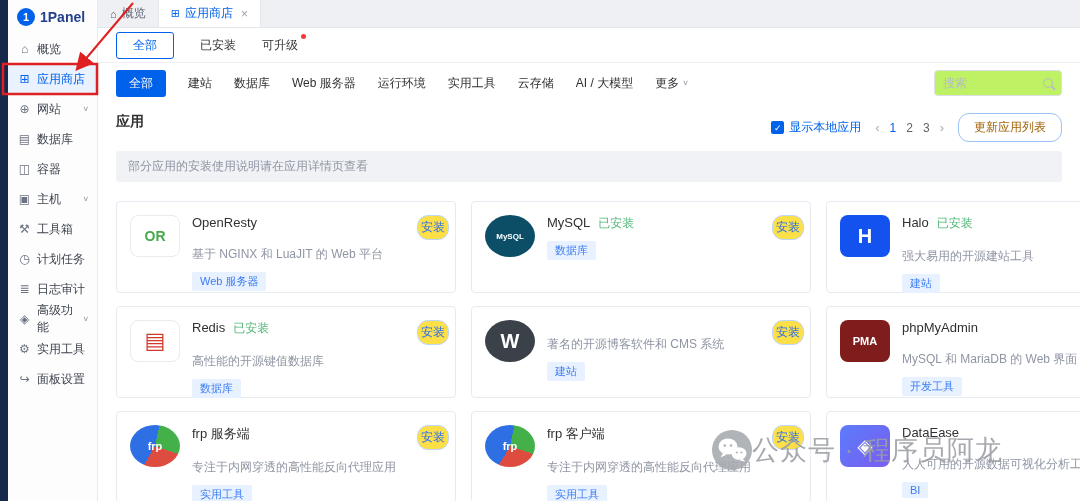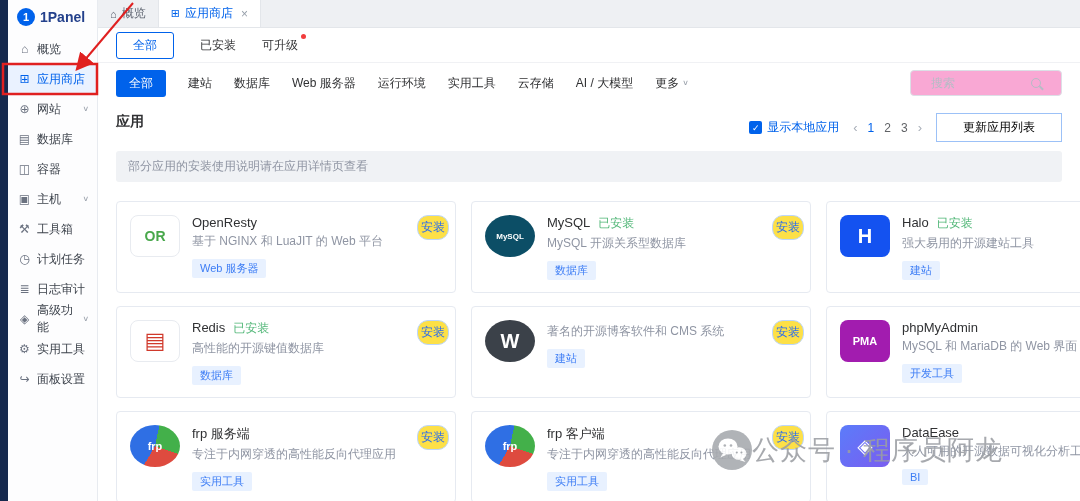--- a/index.html
+++ b/index.html
@@ -23,45 +23,45 @@
 .tt-icon{font-size:11px}
 .tt-close{color:#98a0ab;font-size:12px;margin-left:3px;cursor:pointer}
 .store-tabs{height:35px;display:flex;align-items:center;gap:26px;padding:0 18px;border-bottom:1px solid #f0f1f4;flex:none}
 .store-tab{color:#303133;cursor:pointer;position:relative;padding:4px 0}
 .store-tab.boxed{border:1px solid #0062eb;color:#0062eb;padding:4px 16px;border-radius:3px;background:#fff}
 .red-dot{position:absolute;top:1px;right:-8px;width:5px;height:5px;border-radius:50%;background:#f23c3c}
 .cat-row{height:40px;display:flex;align-items:center;gap:22px;padding:0 18px;flex:none}
 .cat-pill{background:#0062eb;color:#fff;padding:5px 13px;border-radius:3px;border:none;font-size:12px;cursor:pointer;font-family:inherit}
 .cat-item{color:#303133;cursor:pointer}
 .cat-more{display:flex;align-items:center;gap:3px}
-.search-box{margin-left:auto;width:152px;height:26px;border:1px solid #dcdfe6;border-radius:4px;display:flex;align-items:center;padding:0 20px;gap:6px;background:#f9a8d4}
+.search-box{margin-left:auto;width:128px;height:26px;border:1px solid #dcdfe6;border-radius:4px;display:flex;align-items:center;padding:0 8px;gap:6px;background:#bef264}
 .search-box input{border:none;outline:none;flex:1;min-width:0;font-size:12px;color:#303133;background:transparent;font-family:inherit}
 .search-box input::placeholder{color:#b6bcc6}
 .mag{width:10px;height:10px;border:1.5px solid #b6bcc6;border-radius:50%;position:relative;flex:none}
 .mag::after{content:"";position:absolute;width:5px;height:1.5px;background:#b6bcc6;transform:rotate(45deg);right:-4px;bottom:-1px}
 .section-head{display:flex;align-items:flex-start;padding:10px 18px 0;flex:none}
 .section-title{font-size:14px;font-weight:bold;color:#303133}
 .head-right{margin-left:auto;display:flex;align-items:center;gap:14px}
 .local-check{display:flex;align-items:center;gap:5px;color:#0062eb;cursor:pointer}
 .checkbox{width:13px;height:13px;background:#0062eb;border-radius:2px;color:#fff;font-size:9px;display:flex;align-items:center;justify-content:center;flex:none}
 .pager{display:flex;align-items:center;gap:10px;color:#606266}
 .pg{cursor:pointer}
 .pg.active{color:#0062eb}
 .pg-arrow{color:#a8aeb8;font-size:13px;cursor:pointer}
-.update-btn{border:1px solid #9cc1f7;color:#000000;background:#fff;border-radius:0;padding:5px 26px;font-size:12px;cursor:pointer;font-family:inherit}
+.update-btn{border:1px solid #9cc1f7;color:#a16207;background:#fff;border-radius:11px;padding:5px 15px;font-size:12px;cursor:pointer;font-family:inherit}
 .notice{margin:9px 18px 8px;background:#f0f2f5;color:#8f95a3;padding:7px 12px;border-radius:3px;flex:none}
 .grid{margin:11px 18px 0;display:grid;grid-template-columns:repeat(3,1fr);gap:13px 15px}
 .card{position:relative;height:92px;border:1px solid #e6eaf1;border-radius:4px;background:#fff;padding:13px;display:flex;gap:12px;cursor:pointer}
 .app-icon{width:50px;height:42px;border-radius:8px;flex:none;display:flex;align-items:center;justify-content:center;font-weight:bold;font-size:14px;overflow:hidden}
 .app-icon.round{border-radius:50%}
 .app-body{min-width:0;flex:1}
 .title-row{display:flex;gap:8px}
 .app-name{font-size:13px;color:#303133}
 .installed-badge{color:#52b778;font-size:12px}
-.app-desc{margin-top:3px;color:#8f95a3;font-size:12px;white-space:nowrap;overflow:hidden;text-overflow:ellipsis;padding-right:46px}
+.app-desc{margin-top:16px;color:#8f95a3;font-size:12px;white-space:nowrap;overflow:hidden;text-overflow:ellipsis;padding-right:46px}
 .app-tag{display:inline-block;margin-top:9px;background:#e8f1ff;color:#3d7df5;font-size:11px;padding:2px 8px;border-radius:2px;cursor:pointer}
 .app-tag:empty{display:none}
 .install-btn{position:absolute;top:13px;right:6px;background:#fde047;border:1px solid #bcd6fd;color:#2a6cf0;border-radius:11px;padding:3px 3px;font-size:12px;cursor:pointer;font-family:inherit}
 .annotation{position:absolute;inset:0;width:1080px;height:501px;pointer-events:none;z-index:30}
 .watermark{position:absolute;left:712px;top:430px;display:flex;align-items:center;z-index:20;opacity:.88;pointer-events:none}
 .wm-icon{width:40px;height:40px;flex:none}
 .wm-text{font-size:27px;color:#9b9ea3;font-weight:500;letter-spacing:1px}
 </style>
 </head>
 <body>
@@ -195,21 +195,20 @@
         <button class="install-btn">安装</button>
       </div>
 
       <div class="card">
         <div class="app-icon round" style="background:#0c4e66;color:#fff;font-size:8px">MySQL</div>
         <div class="app-body">
           <div class="title-row">
               <span class="app-name">MySQL</span>
               <span class="installed-badge">已安装</span>
             </div>
-          <div class="app-desc">MySQL 开源关系型数据库</div>
           <span class="app-tag">数据库</span>
         </div>
         <button class="install-btn">安装</button>
       </div>
 
       <div class="card">
         <div class="app-icon" style="background:#1452f0;color:#fff;font-size:20px">H</div>
         <div class="app-body">
           <div class="title-row">
               <span class="app-name">Halo</span>
@@ -237,21 +236,21 @@
       <div class="card">
         <div class="app-icon round" style="background:#3b4149;color:#fff;font-size:20px">W</div>
         <div class="app-body">
           <div class="app-desc">著名的开源博客软件和 CMS 系统</div>
           <span class="app-tag">建站</span>
         </div>
         <button class="install-btn">安装</button>
       </div>
 
       <div class="card">
-        <div class="app-icon" style="background:#a21caf;color:#fff;font-size:11px">PMA</div>
+        <div class="app-icon" style="background:#7f1d1d;color:#fff;font-size:11px">PMA</div>
         <div class="app-body">
           <div class="title-row">
               <span class="app-name">phpMyAdmin</span>
             </div>
           <div class="app-desc">MySQL 和 MariaDB 的 Web 界面</div>
           <span class="app-tag">开发工具</span>
         </div>
         <button class="install-btn">安装</button>
       </div>
 

